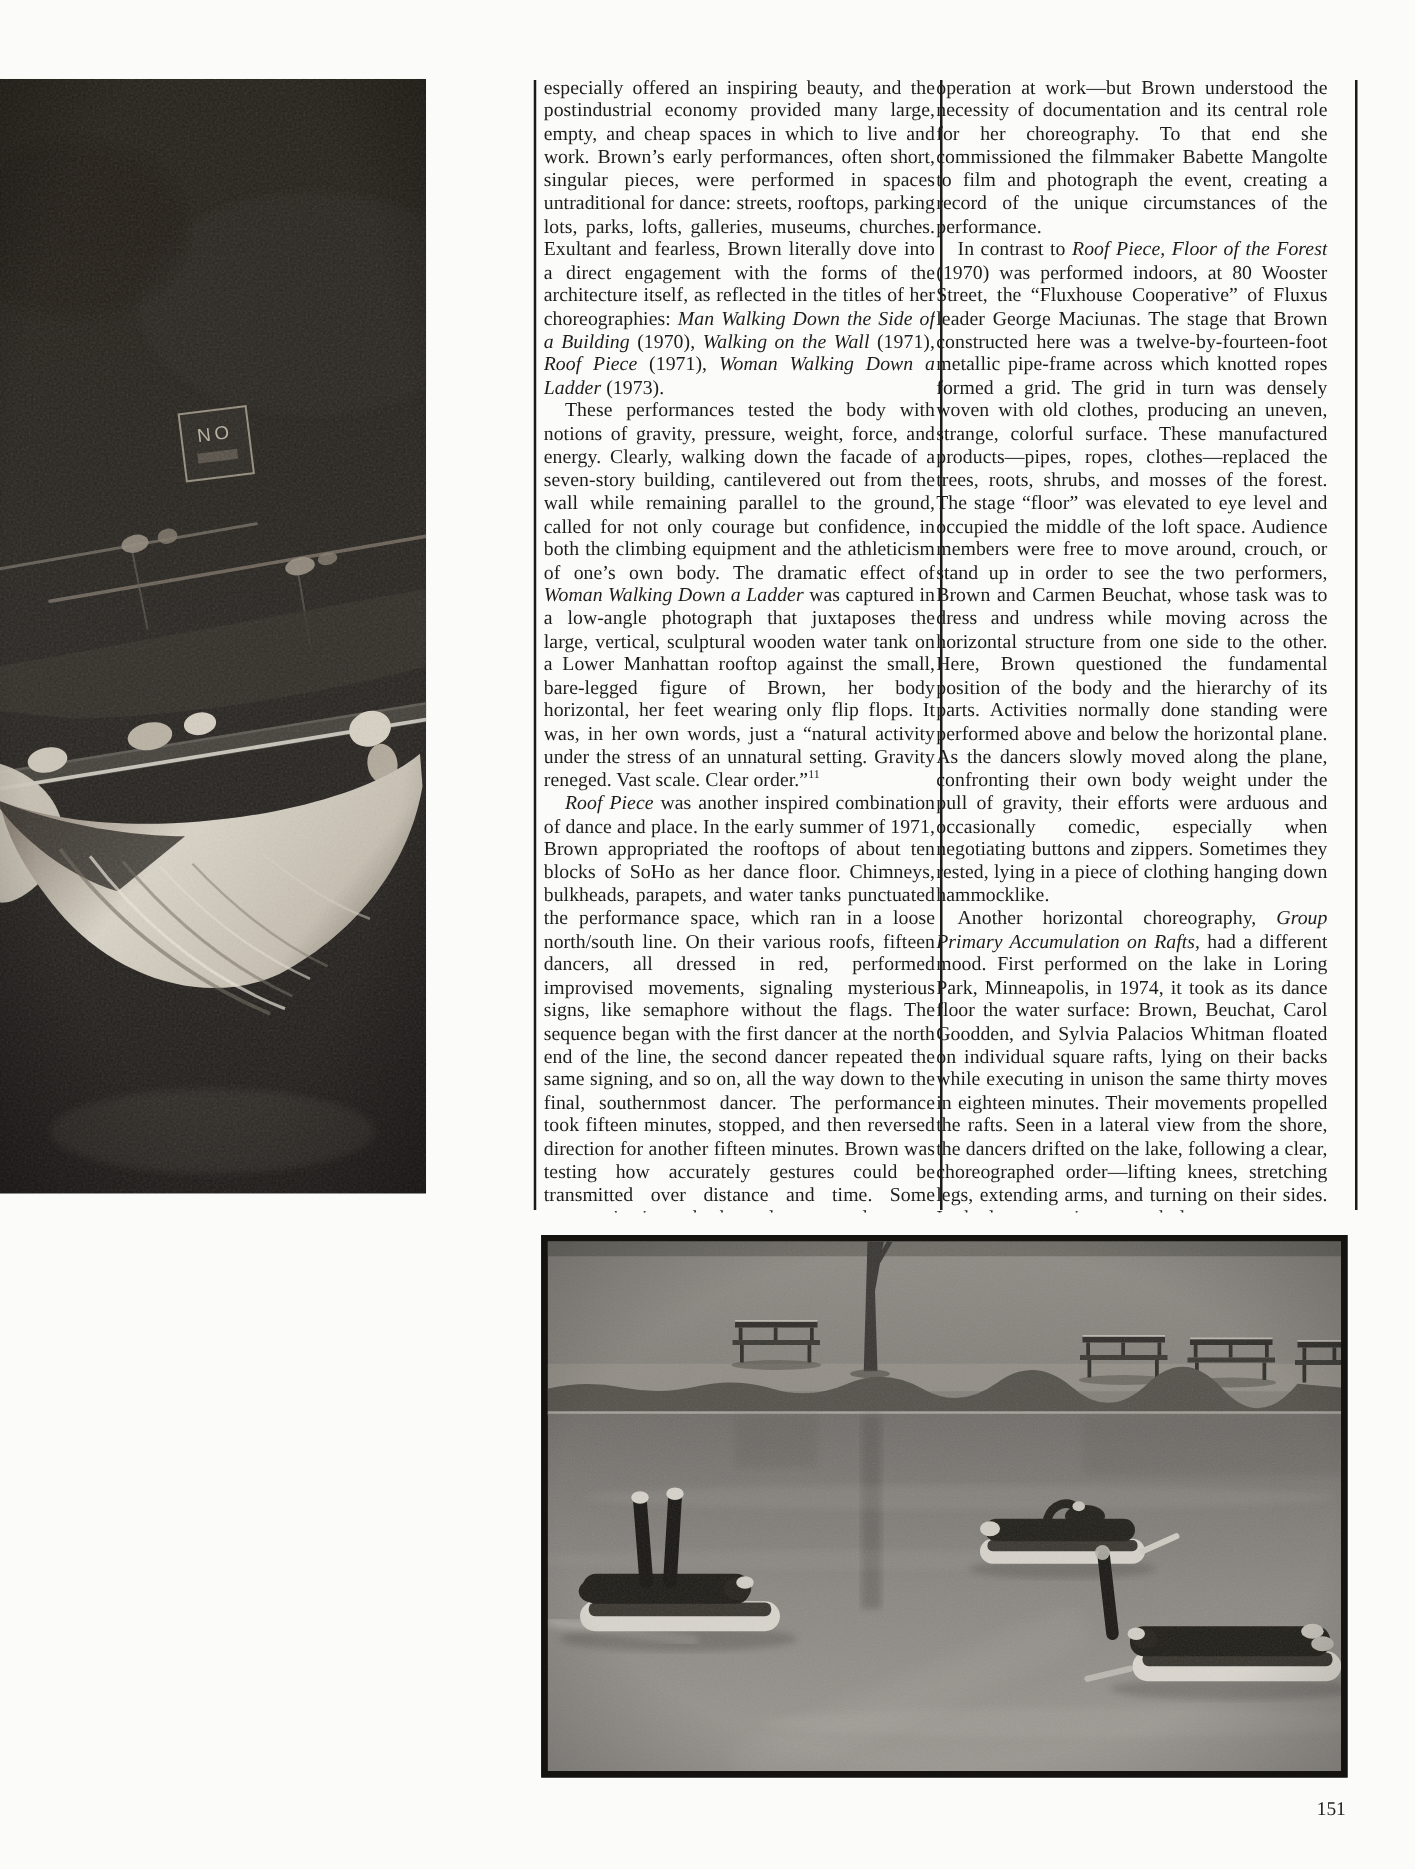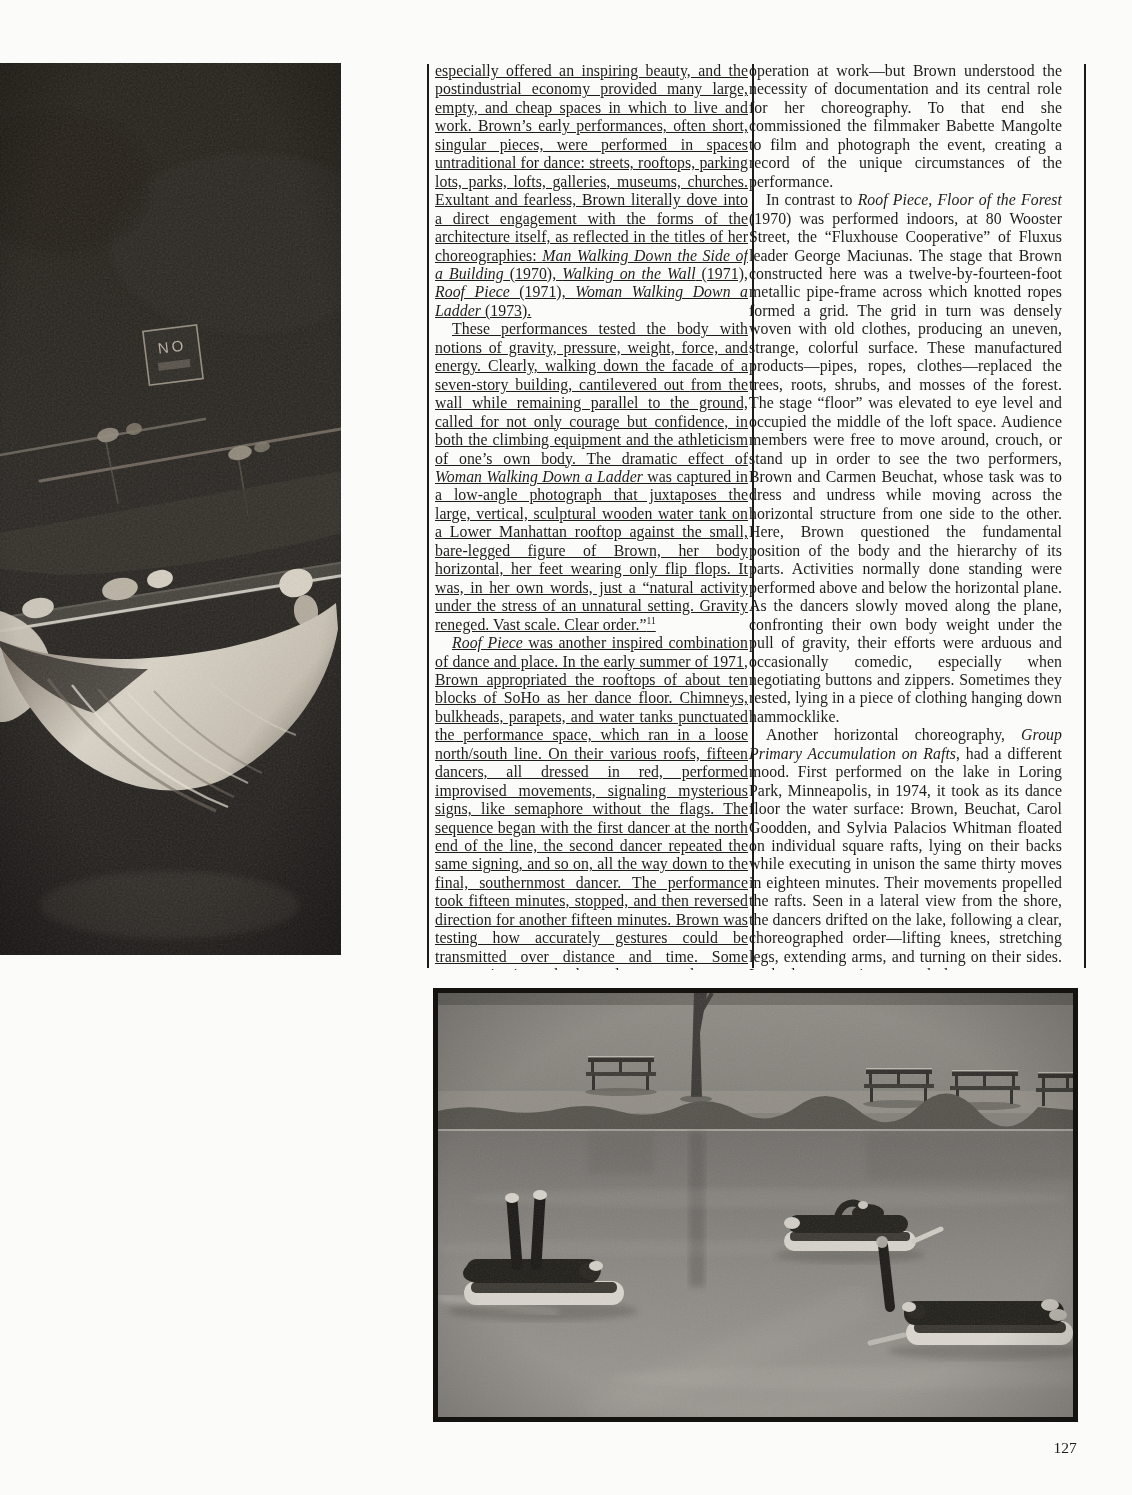--- a/index.html
+++ b/index.html
@@ -20,21 +20,21 @@
   #rule2 { left:752px; }
   #rule3 { left:1084px; }
 
   
   .col {
     position:absolute; top:62px; width:313px; height:908px; overflow:hidden;
     font-size:15.8px; line-height:18.45px; color:#1e1d1b;
     text-align:justify; hyphens:auto; -webkit-hyphens:auto;
     letter-spacing:0.05px;
   }
-  #col1 { left:435px;text-decoration:underline; }
+  #col1 { left:435px; }
   #col2 { left:749px; }
   .col p { margin:0; text-align:justify; }
   .col p.indent { text-indent:17px; }
   .col i { font-style:italic; }
   sup { font-size:9.5px; vertical-align:super; line-height:0; }
 
   
   .photo-bottom {
     position:absolute; left:433px; top:988px; width:645px; height:434px;
     background:#141310; border:5px solid #141310; box-sizing:border-box; overflow:hidden;
@@ -285,15 +285,15 @@
         <ellipse cx="612" cy="312" rx="9" ry="6" fill="#c5c1b9"></ellipse>
         <ellipse cx="620" cy="322" rx="9" ry="6" fill="#b9b5ad"></ellipse>
         <path d="M432,350 L466,342" stroke="#d5d2cb" stroke-width="5" opacity="0.6" stroke-linecap="round" fill="none"></path>
       </g>
 
       <rect width="635" height="424" filter="url(#bpNoise)" opacity="0.13"></rect>
       <rect width="635" height="424" fill="url(#bpVig)"></rect>
     </svg>
   </div>
 
-  <div class="pagenum">127</div>
+  <div class="pagenum">151</div>
 
 </div>
 
 </body></html>

